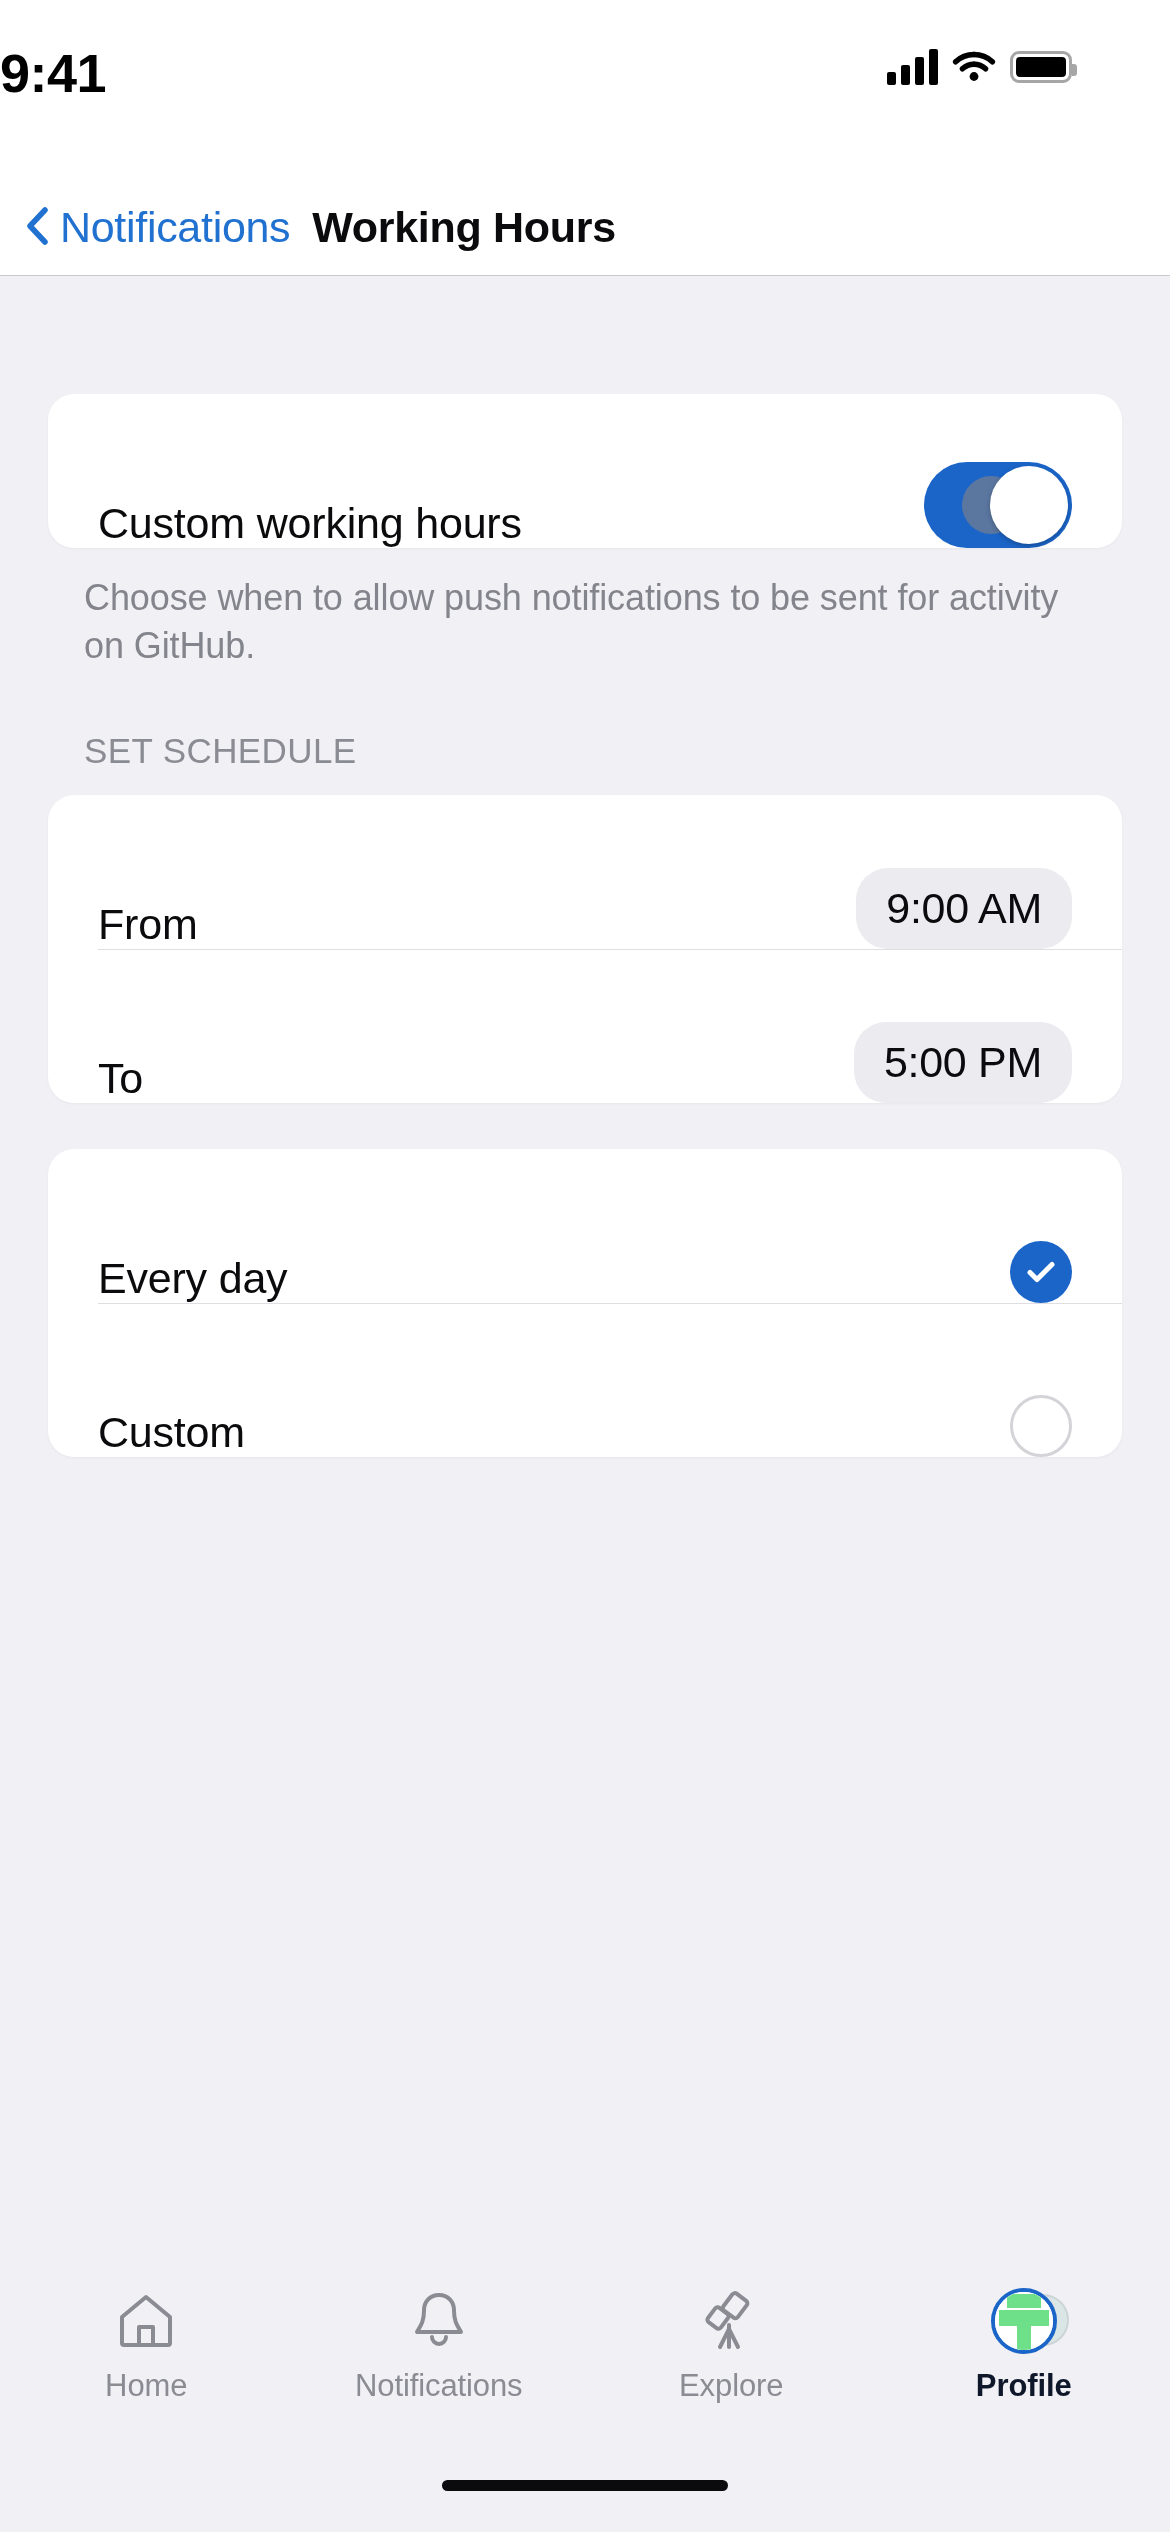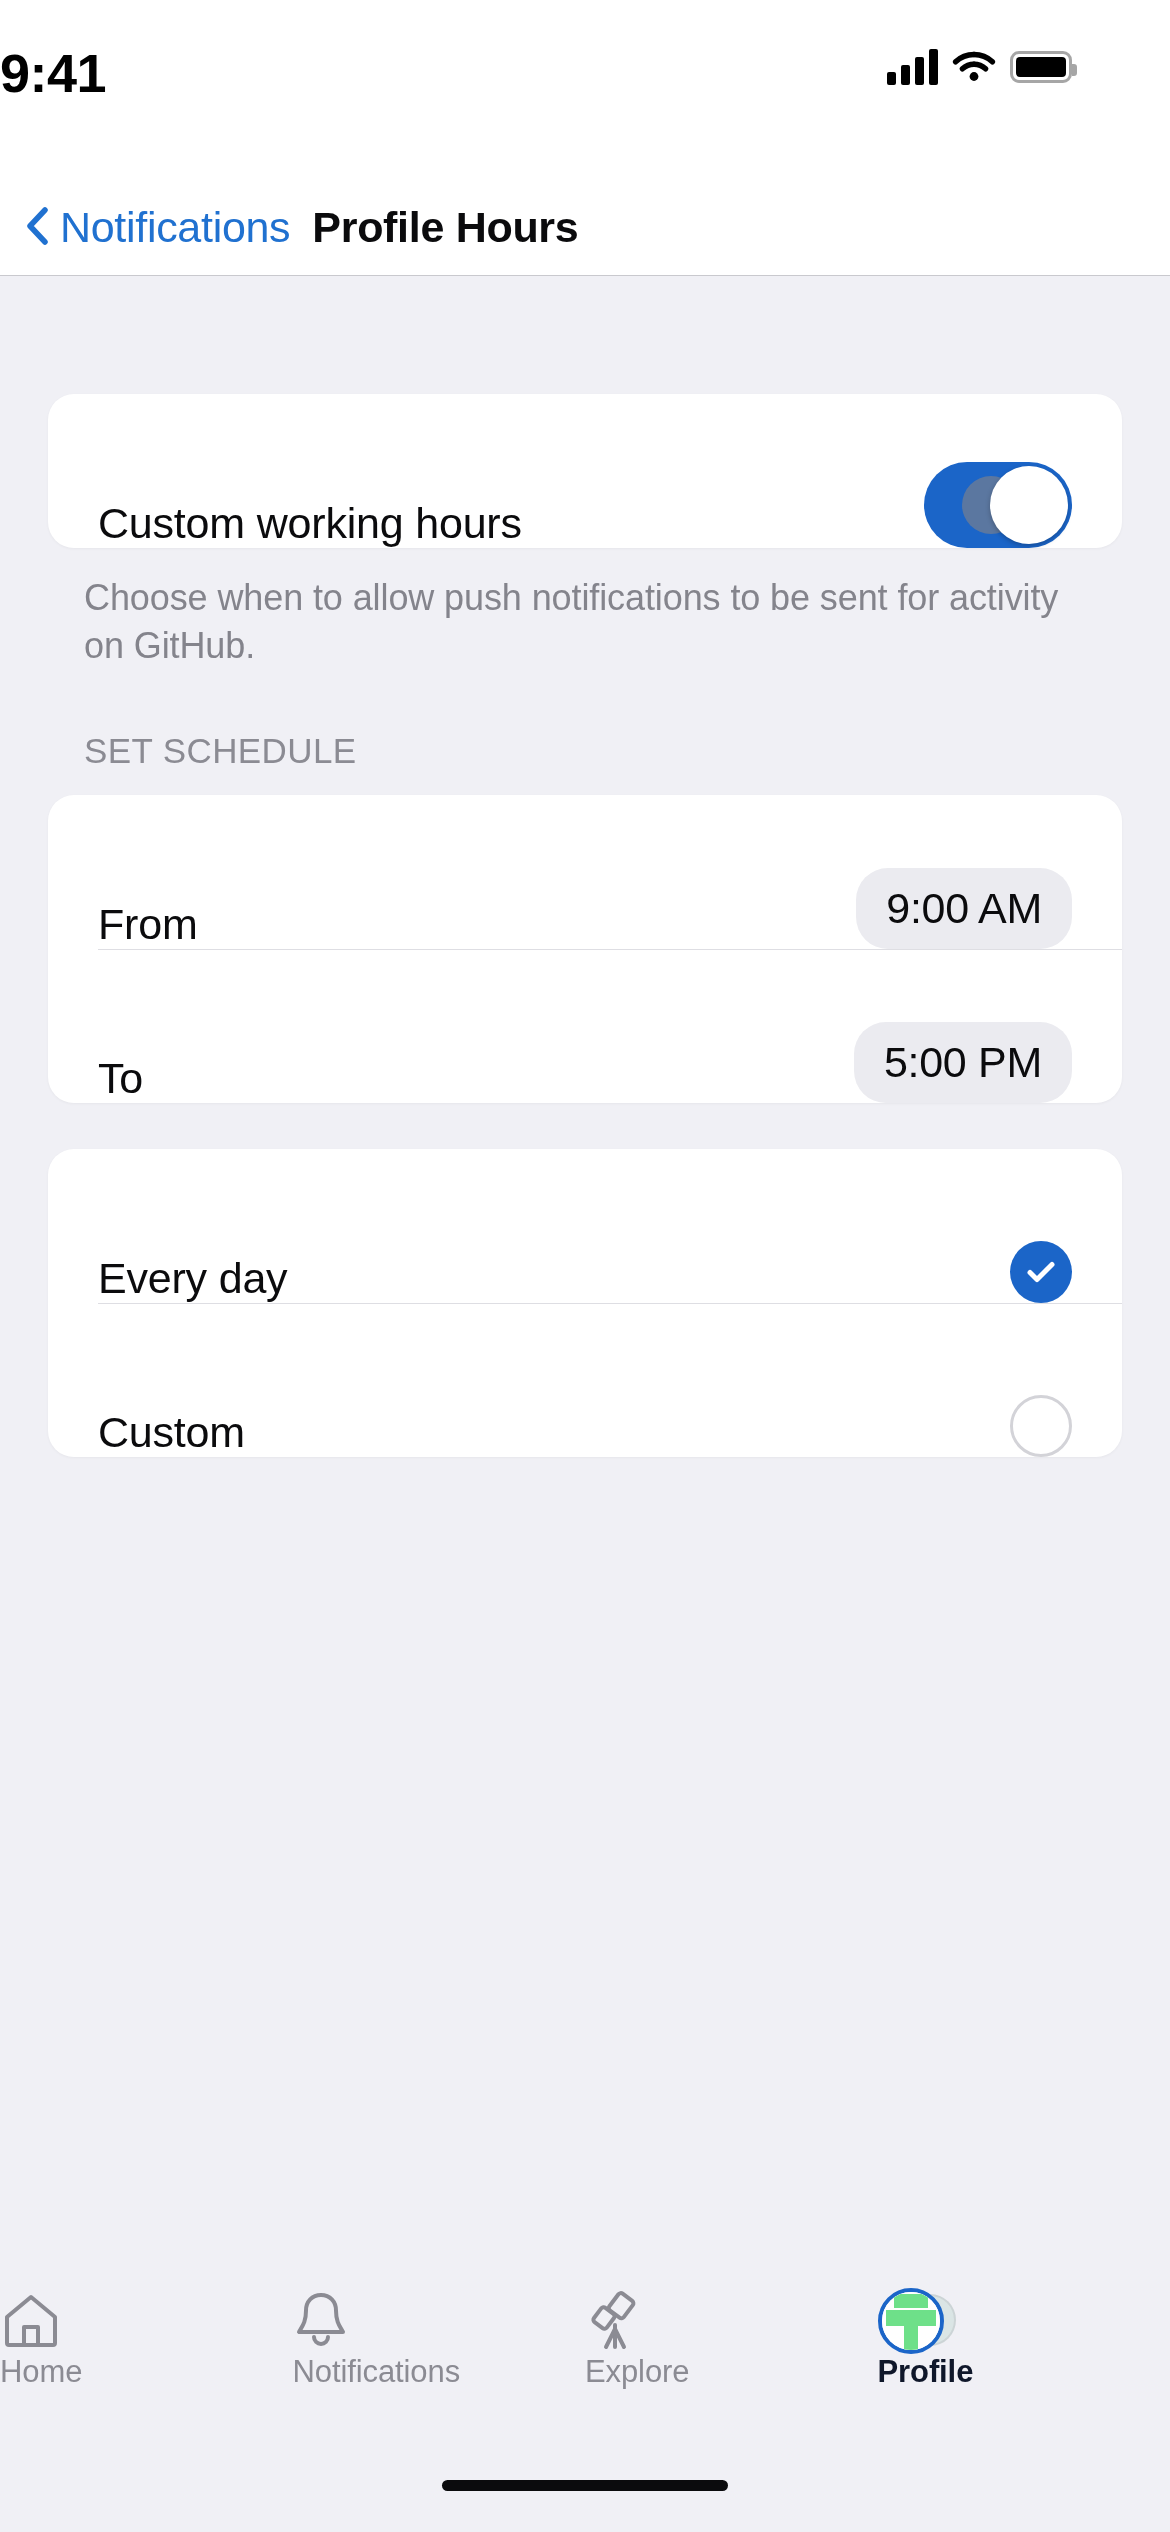--- a/index.html
+++ b/index.html
@@ -224,21 +224,22 @@
     height: 214px;
     background: #F0F0F5;
     display: flex;
     align-items: flex-start;
     padding-top: 22px;
   }
   .tab {
     flex: 1 1 0;
     display: flex;
     flex-direction: column;
-    align-items: flex-start;
+    align-items: center;
+    gap: 14px;
     cursor: pointer;
   }
   .tab-icon { height: 66px; display: flex; align-items: center; justify-content: center; }
   .tab-label {
     font-size: 31px;
     color: #8B8B93;
     letter-spacing: -0.1px;
   }
   .tab.active .tab-label { color: #0f172a; font-weight: bold; }
   .avatar-wrap {
@@ -309,21 +310,21 @@
 
   <div class="nav-bar">
     <div class="nav-back">
       <span>
         <svg class="chev" viewBox="0 0 22 38">
           <path d="M19 3L4 19l15 16" fill="none" stroke="#2071D0" stroke-width="5.5" stroke-linecap="round" stroke-linejoin="round"></path>
         </svg>
       </span>
       <span class="nav-back-label">Notifications</span>
     </div>
-    <div class="nav-title">Profile Hours</div>
+    <div class="nav-title">Working Hours</div>
   </div>
 
   <div class="content">
 
     <div class="sp-top"></div>
 
     <div class="card">
       <div class="row">
         <span class="row-label">Custom working hours</span>
         <span class="toggle">

